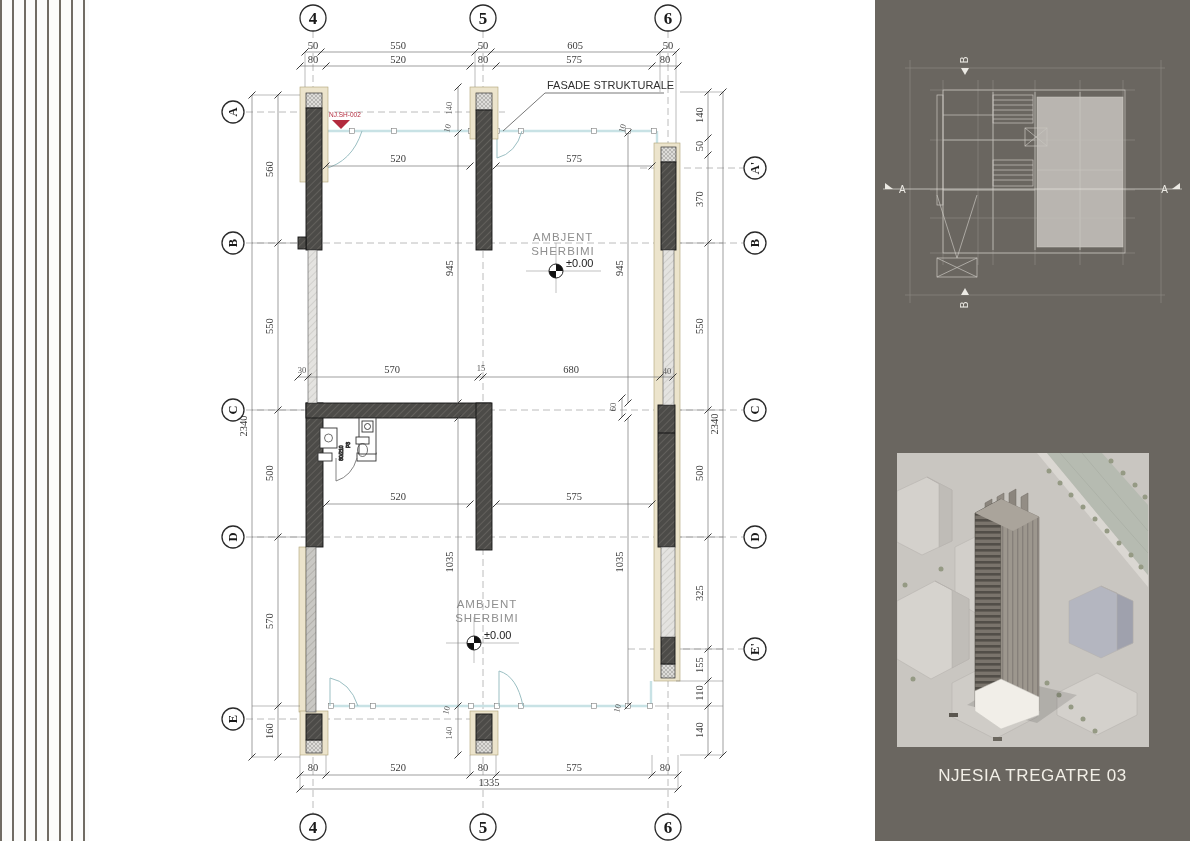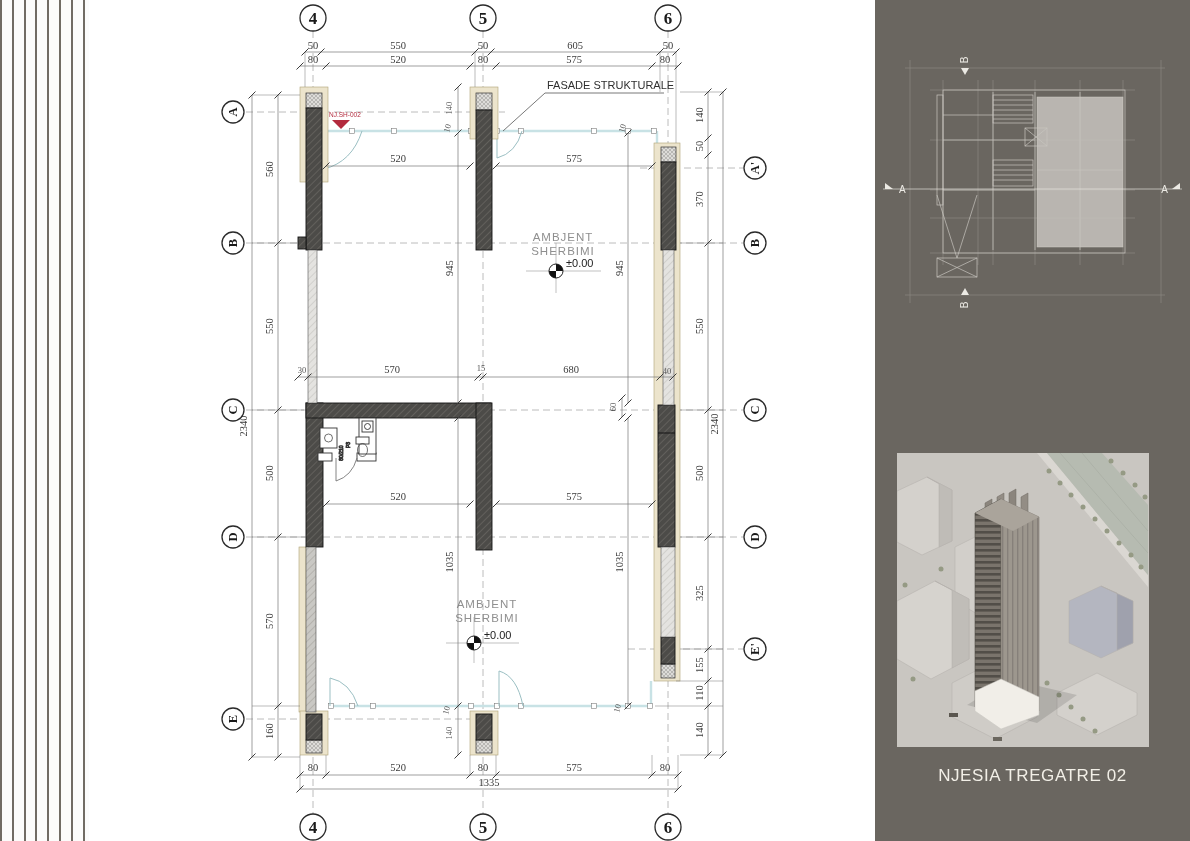--- a/index.html
+++ b/index.html
@@ -485,14 +485,14 @@
         <polygon points="78,60 104,46 104,240 78,254" fill="url(#floors)" stroke="#4e4a44" stroke-width="0.6"></polygon>
         <polygon points="104,46 142,64 142,258 104,240" fill="url(#fins)" stroke="#7c766f" stroke-width="0.6"></polygon>
         <polygon points="78,60 104,46 142,64 116,78" fill="#aaa49b"></polygon>
         <polygon points="78,238 104,226 142,244 142,262 104,276 78,258" fill="#f1eee8" stroke="#c9c6c0" stroke-width="0.5"></polygon>
         <rect x="52" y="260" width="9" height="4" fill="#5a564f"></rect>
         <rect x="96" y="284" width="9" height="4" fill="#6b675f"></rect>
       </g>
     </svg>
   </div>
 
-  <div class="panel-caption">NJESIA TREGATRE 02</div>
+  <div class="panel-caption">NJESIA TREGATRE 03</div>
 </div>
 
 </body></html>

